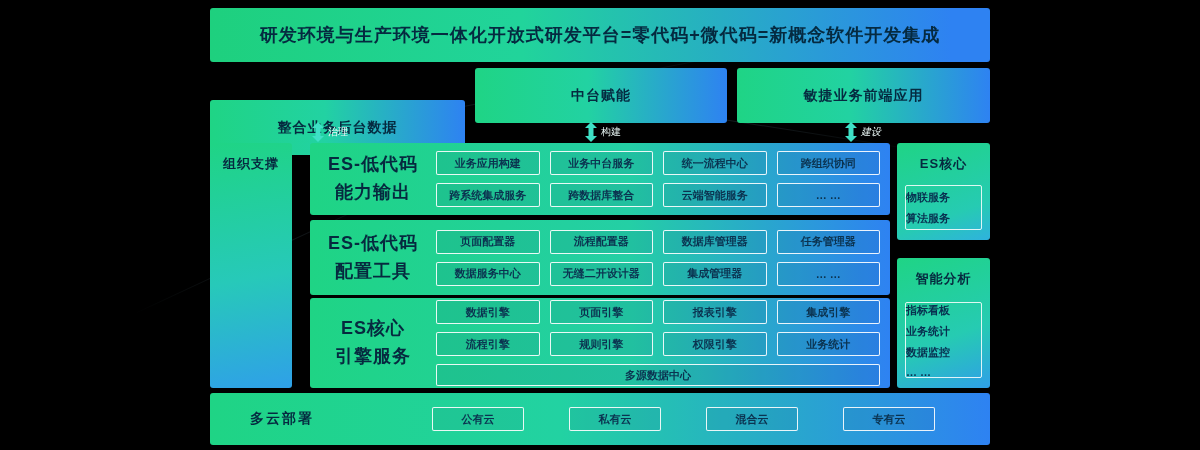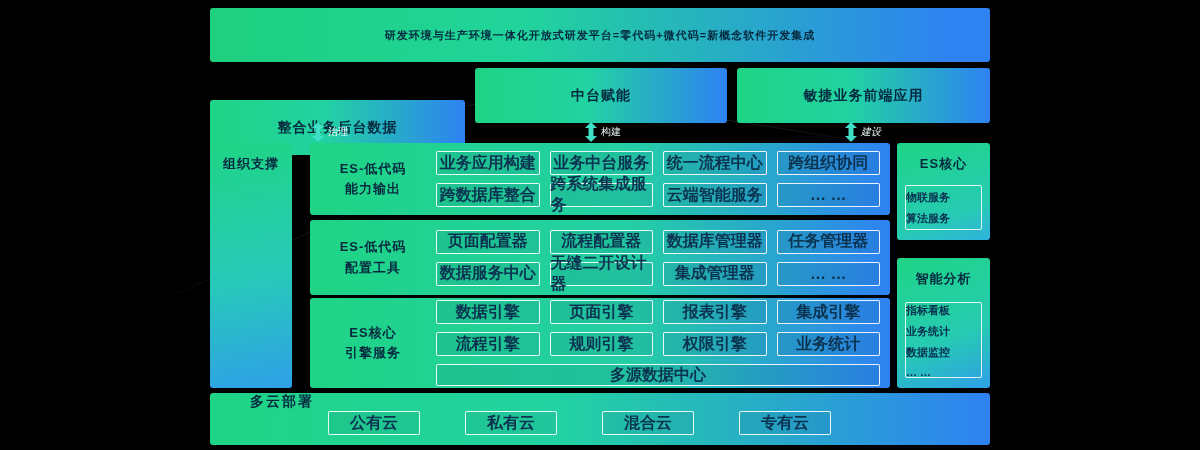--- a/index.html
+++ b/index.html
@@ -12,21 +12,21 @@
     background:linear-gradient(90deg,rgba(70,90,100,0),rgba(70,90,100,.30),rgba(70,90,100,0));}
   .bl1{left:260px;top:95px;width:520px;transform:rotate(-11deg);}
   .bl2{left:520px;top:120px;width:420px;transform:rotate(9deg);}
   .bl3{left:120px;top:250px;width:300px;transform:rotate(-25deg);}
 
   .grad{background:linear-gradient(90deg,#1fd485 0%,#22d2a2 45%,#2e82f2 100%);}
 
   .banner{
     position:absolute;left:210px;top:8px;width:780px;height:54px;border-radius:3px;
     display:flex;align-items:center;justify-content:center;
-    font-size:11px;font-weight:bold;color:#052a40;letter-spacing:1px;
+    font-size:18px;font-weight:bold;color:#052a40;letter-spacing:1px;
     background:linear-gradient(90deg,#1ed07e 0%,#21d49b 40%,#2e82f2 95%);
   }
 
   .topbox{
     position:absolute;top:68px;height:55px;border-radius:3px;
     display:flex;align-items:center;justify-content:center;
     font-size:14px;font-weight:bold;color:#052a40;letter-spacing:1px;
   }
   .tb0{left:210px;width:255px;margin-top:32px;}
   .tb1{left:475px;width:252px;}
@@ -54,48 +54,48 @@
 
   .section{
     position:absolute;left:310px;width:580px;display:flex;border-radius:3px;
     background:linear-gradient(90deg,#1fd485 0%,#24cfa5 55%,#2e82f2 100%);
   }
   .s0{top:143px;height:72px;}
   .s1{top:220px;height:75px;}
   .s2{top:298px;height:90px;}
   .sec-title{
     width:126px;display:flex;align-items:center;justify-content:center;text-align:center;
-    font-size:13px;font-weight:bold;color:#06293f;white-space:pre-line;line-height:1.55;
+    font-size:18px;font-weight:bold;color:#06293f;white-space:pre-line;line-height:1.55;
     letter-spacing:1px;
   }
   .sec-grid{
     flex:1;display:grid;grid-template-columns:repeat(4,1fr);
     column-gap:10px;row-gap:8px;align-content:center;padding:6px 10px 6px 0;
   }
   .chip{
     height:22px;display:flex;align-items:center;justify-content:center;
-    font-size:16px;font-weight:bold;color:#0b3350;
+    font-size:11px;font-weight:bold;color:#0b3350;
     border:1px solid rgba(255,255,255,.9);background:rgba(8,64,108,.10);border-radius:2px;
   }
   .footer-chip{grid-column:1 / -1;height:20px;}
 
   .ai-panel{
     position:absolute;left:897px;top:143px;width:93px;height:97px;border-radius:3px;
     background:linear-gradient(160deg,#1fd485 0%,#26cbb2 70%,#2fb2de 100%);
   }
   .ai-list{top:42px;bottom:10px;}
   .an-panel{
     position:absolute;left:897px;top:258px;width:93px;height:130px;border-radius:3px;
     background:linear-gradient(160deg,#1fd485 0%,#26cbb2 60%,#2f9fe8 100%);
   }
   .an-list{top:44px;bottom:10px;}
 
   .bottom{
     position:absolute;left:210px;top:393px;width:780px;height:52px;border-radius:3px;
-    display:flex;align-items:flex-start;flex-direction:column;
+    display:flex;align-items:center;
   }
   .bottom-title{margin-left:40px;font-size:14px;font-weight:bold;color:#052a40;letter-spacing:2px;}
   .clouds{display:flex;margin-left:118px;gap:45px;}
   .cloud{width:90px;background:rgba(8,64,108,.08);}
 </style>
 </head>
 <body>
 
 <div id="canvas">
 
@@ -139,22 +139,22 @@
   </div>
 
   <div class="section s0">
     <div class="sec-title">ES-低代码
 能力输出</div>
     <div class="sec-grid">
       <div class="chip">业务应用构建</div>
       <div class="chip">业务中台服务</div>
       <div class="chip">统一流程中心</div>
       <div class="chip">跨组织协同</div>
+      <div class="chip">跨系统集成服务</div>
       <div class="chip">跨数据库整合</div>
-      <div class="chip">跨系统集成服务</div>
       <div class="chip">云端智能服务</div>
       <div class="chip">… …</div>
     </div>
   </div>
 
   <div class="section s1">
     <div class="sec-title">ES-低代码
 配置工具</div>
     <div class="sec-grid">
       <div class="chip">页面配置器</div>

